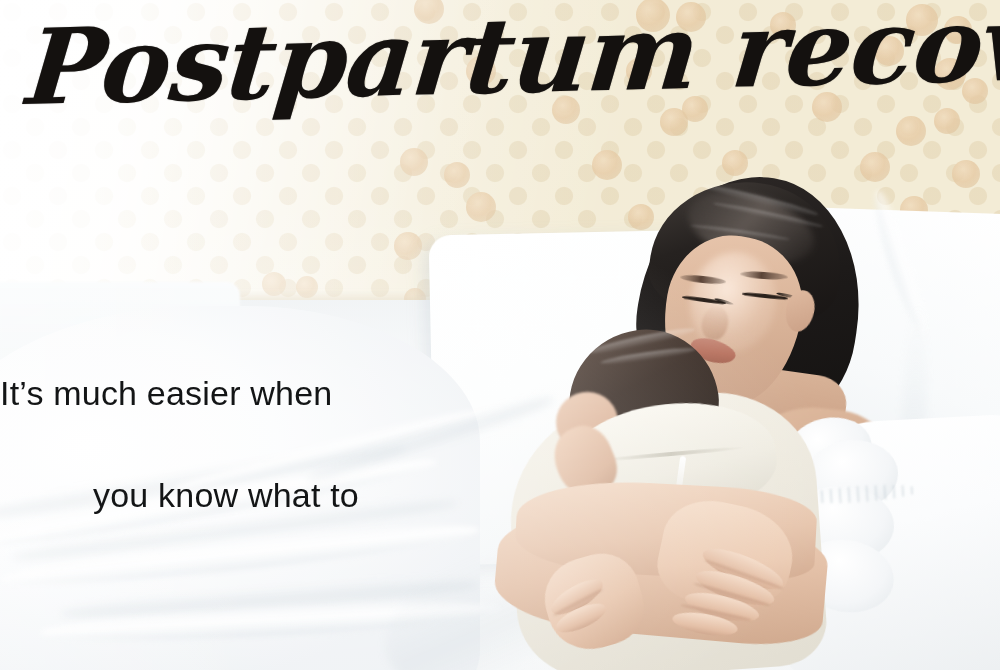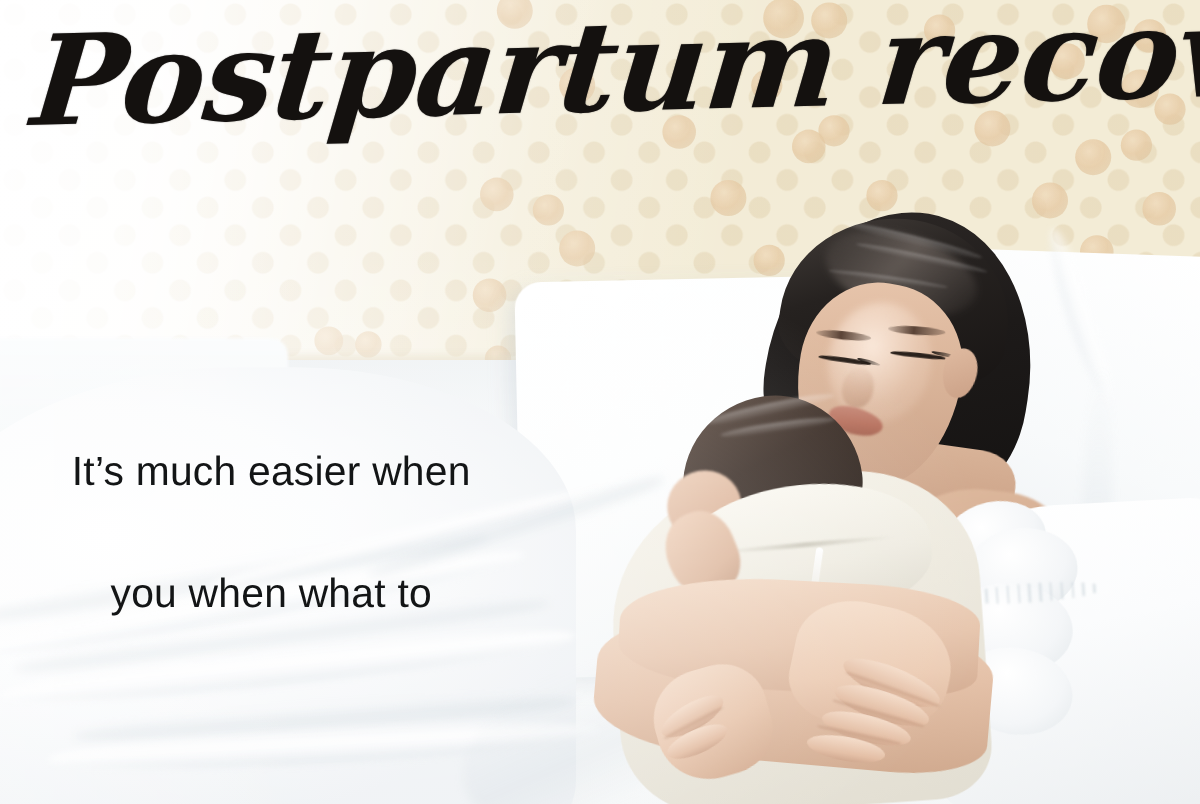--- a/index.html
+++ b/index.html
@@ -370,21 +370,21 @@
     width:452px;
     text-align:center;
     font-family:"Liberation Sans", sans-serif;
     font-weight:400;
     font-size:34px;
     line-height:102px;
     color:#131516;
     letter-spacing:.2px;
   }
   .subtitle .line { display:block; }
-  .subtitle .line.l1 { text-align:center; }
+  .subtitle .line.l1 { text-align:left; }
 </style>
 </head>
 <body>
 
 <div id="poster">
 
   <div class="wall"></div>
   <div class="wall-grid"></div>
 
   <div>
@@ -517,16 +517,16 @@
 
   </div>
 
   <div class="haze"></div>
   <div class="vignette-soft"></div>
 
   <div class="title">Postpartum recovery</div>
 
   <div class="subtitle">
     <span class="line l1">It’s much easier when</span>
-    <span class="line l2">you when what to</span>
+    <span class="line l2">you know what to</span>
   </div>
 
 </div>
 
 </body></html>

